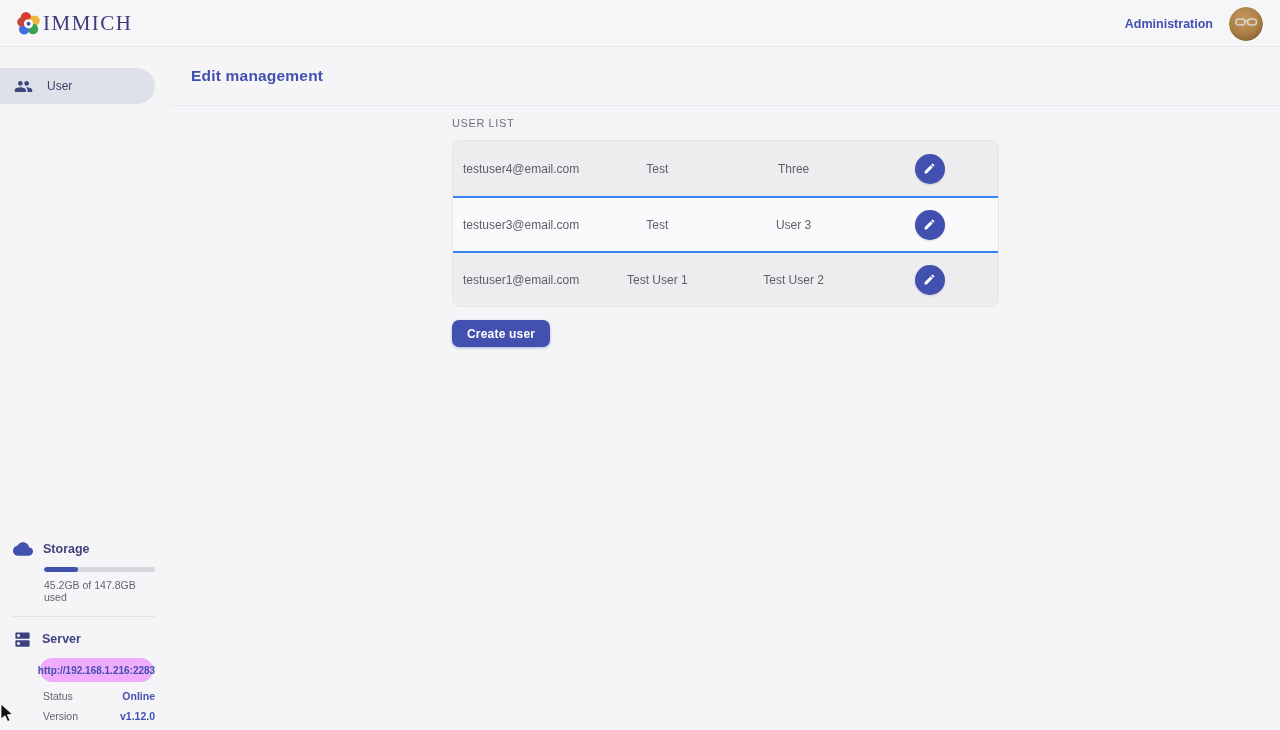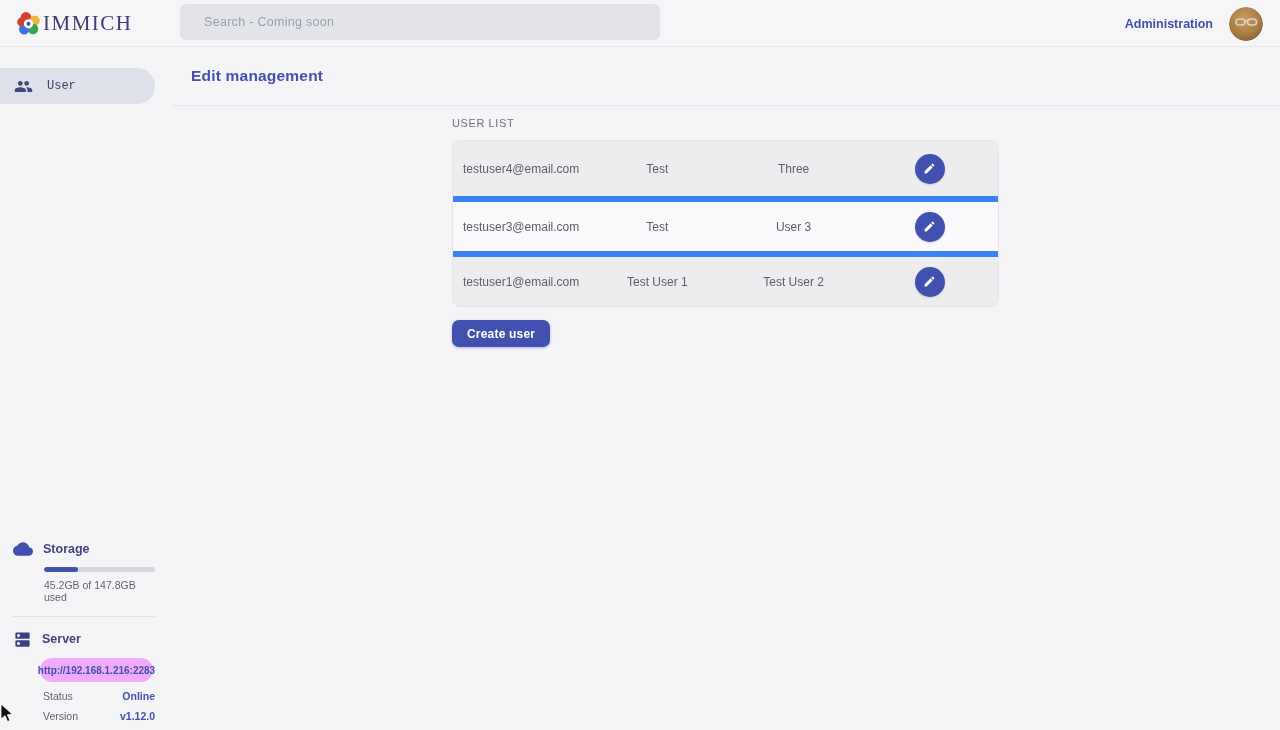--- a/index.html
+++ b/index.html
@@ -53,21 +53,21 @@
     position:absolute; left:0; top:47px; width:155px; bottom:0;
     background:#f5f5f8;
   }
   .side-item {
     margin-top:21px; height:36px; width:155px;
     background:#dee1ea;
     border-radius:0 18px 18px 0;
     display:flex; align-items:center; gap:14px;
     padding-left:14px; cursor:pointer;
   }
-  .side-item-label { font-size:12px; font-weight:500; color:#3c4166;font-family:Liberation Mono, monospace; }
+  .side-item-label { font-size:12px; font-weight:500; color:#3c4166; }
 
   .sidebar-footer { position:absolute; bottom:8px; left:0; width:155px; }
   .sf-head { display:flex; align-items:center; gap:10px; padding-left:13px; height:20px; }
   .sf-title { font-size:12.5px; font-weight:bold; color:#41437f; }
   .progress-track {
     margin:8px 0 0 44px; width:111px; height:5px;
     background:#d7d8dd; border-radius:3px; overflow:hidden;
   }
   .progress-fill { height:100%; background:#4250af; border-radius:3px; }
   .usage-text { margin:7px 0 0 44px; font-size:10.5px; color:#61646c; }
@@ -106,21 +106,21 @@
   }
   .th { text-align:center; font-size:12px; font-weight:500; color:#4250af; }
   .tbody {
     margin-top:11px; border-radius:8px; overflow:hidden;
     border:1px solid #e6e6ea;
   }
   .tr {
     height:55px;
     display:grid; grid-template-columns:repeat(4,1fr); align-items:center;
   }
-  .tr + .tr { border-top:6px solid #3b82f6; }
+  .tr + .tr { border-top:2px solid #3b82f6; }
   .tr.odd { background:#ededf0; }
   .tr.even { background:#fafafc; }
   .td { text-align:center; font-size:12px; color:#5d6066; }
   .td-edit { display:flex; justify-content:center; }
   .edit-btn {
     width:30px; height:30px; border-radius:50%;
     background:#4250af; border:none; cursor:pointer;
     display:flex; align-items:center; justify-content:center;
     box-shadow:0 1px 2px rgba(0,0,0,0.15);
   }
@@ -149,23 +149,20 @@
         <circle cx="17" cy="19" r="5.2" fill="#3ba24c"></circle>
         <circle cx="8.2" cy="19.2" r="5.2" fill="#3d6fe0"></circle>
         <circle cx="5.8" cy="12" r="4.6" fill="#c8453c"></circle>
         <circle cx="12.5" cy="13.8" r="4.6" fill="#ffffff"></circle>
         <circle cx="12.5" cy="13.8" r="2" fill="#4250af"></circle>
       </svg>
     </span>
     <span class="brand-text">IMMICH</span>
   </a>
 
-  <div class="search-wrap">
-    <input class="search-input" type="text" placeholder="Search - Coming soon" style="">
-  </div>
 
   <div class="topbar-right">
     <a class="admin-link">Administration</a>
     <span class="avatar">
       <svg width="34" height="34" viewBox="0 0 34 34">
         <defs>
           <radialGradient id="avg" cx="45%" cy="35%" r="75%">
             <stop offset="0%" stop-color="#c89a62"></stop>
             <stop offset="60%" stop-color="#a97e44"></stop>
             <stop offset="100%" stop-color="#7d5a2e"></stop>

